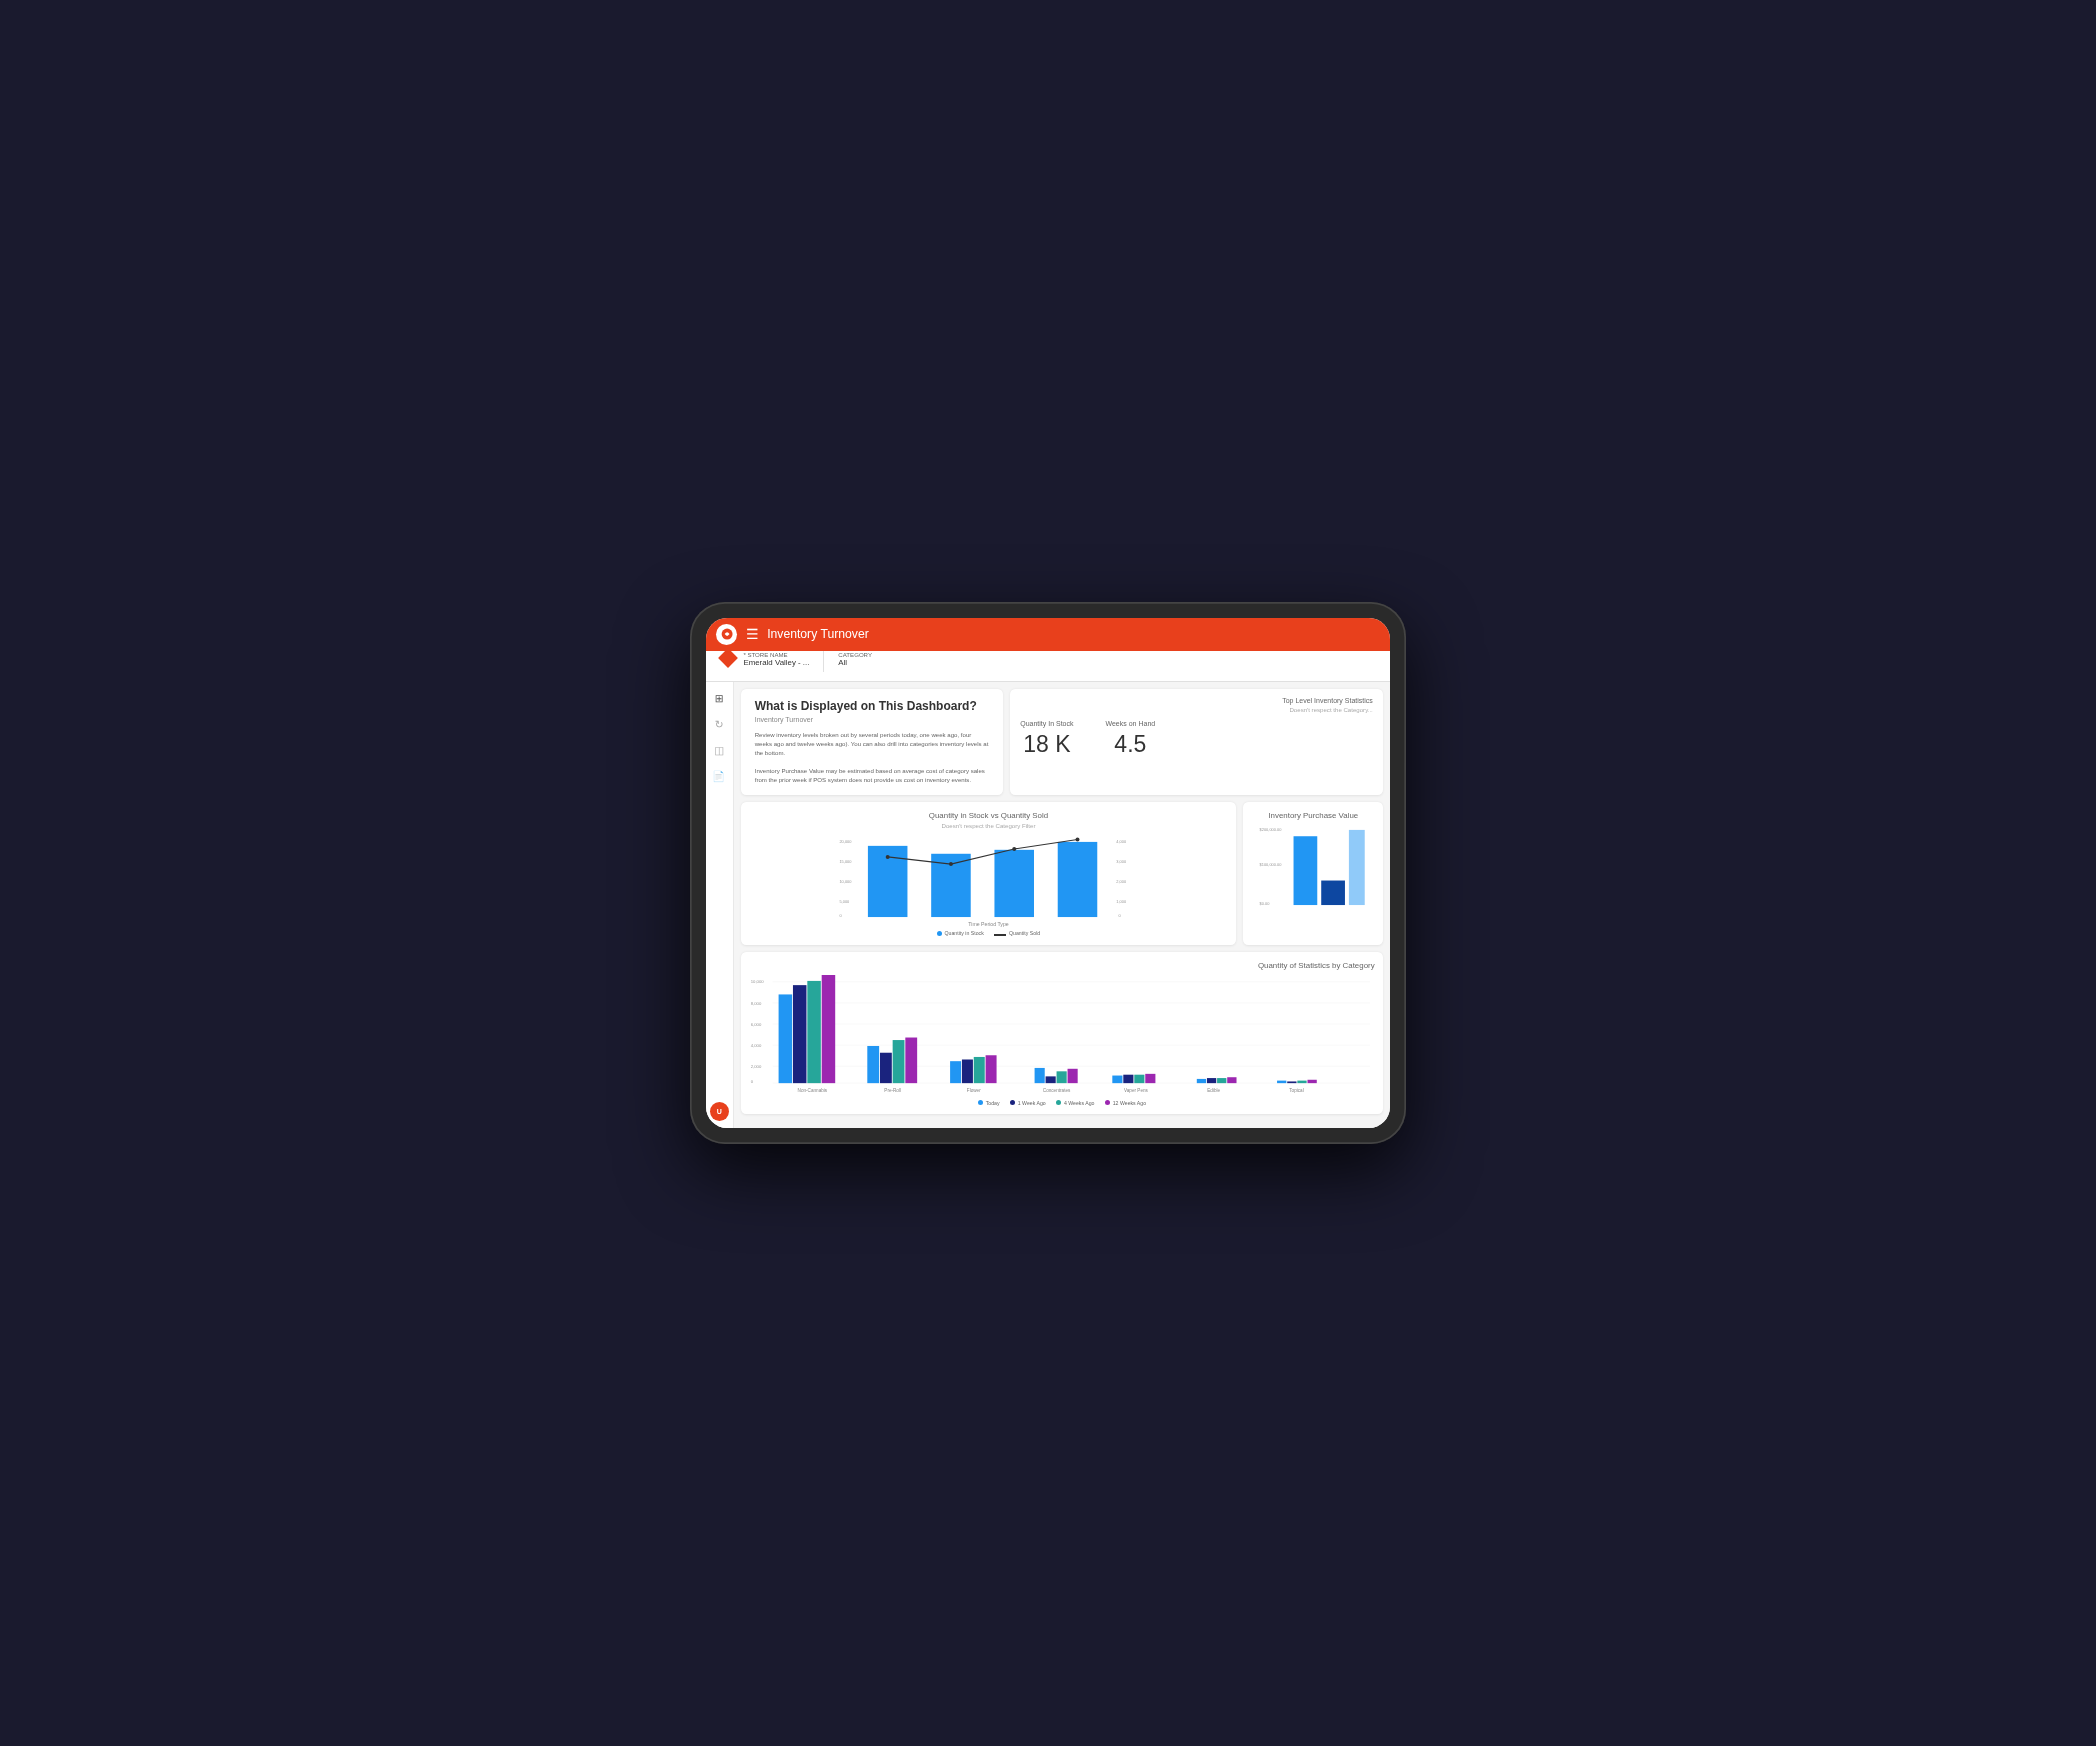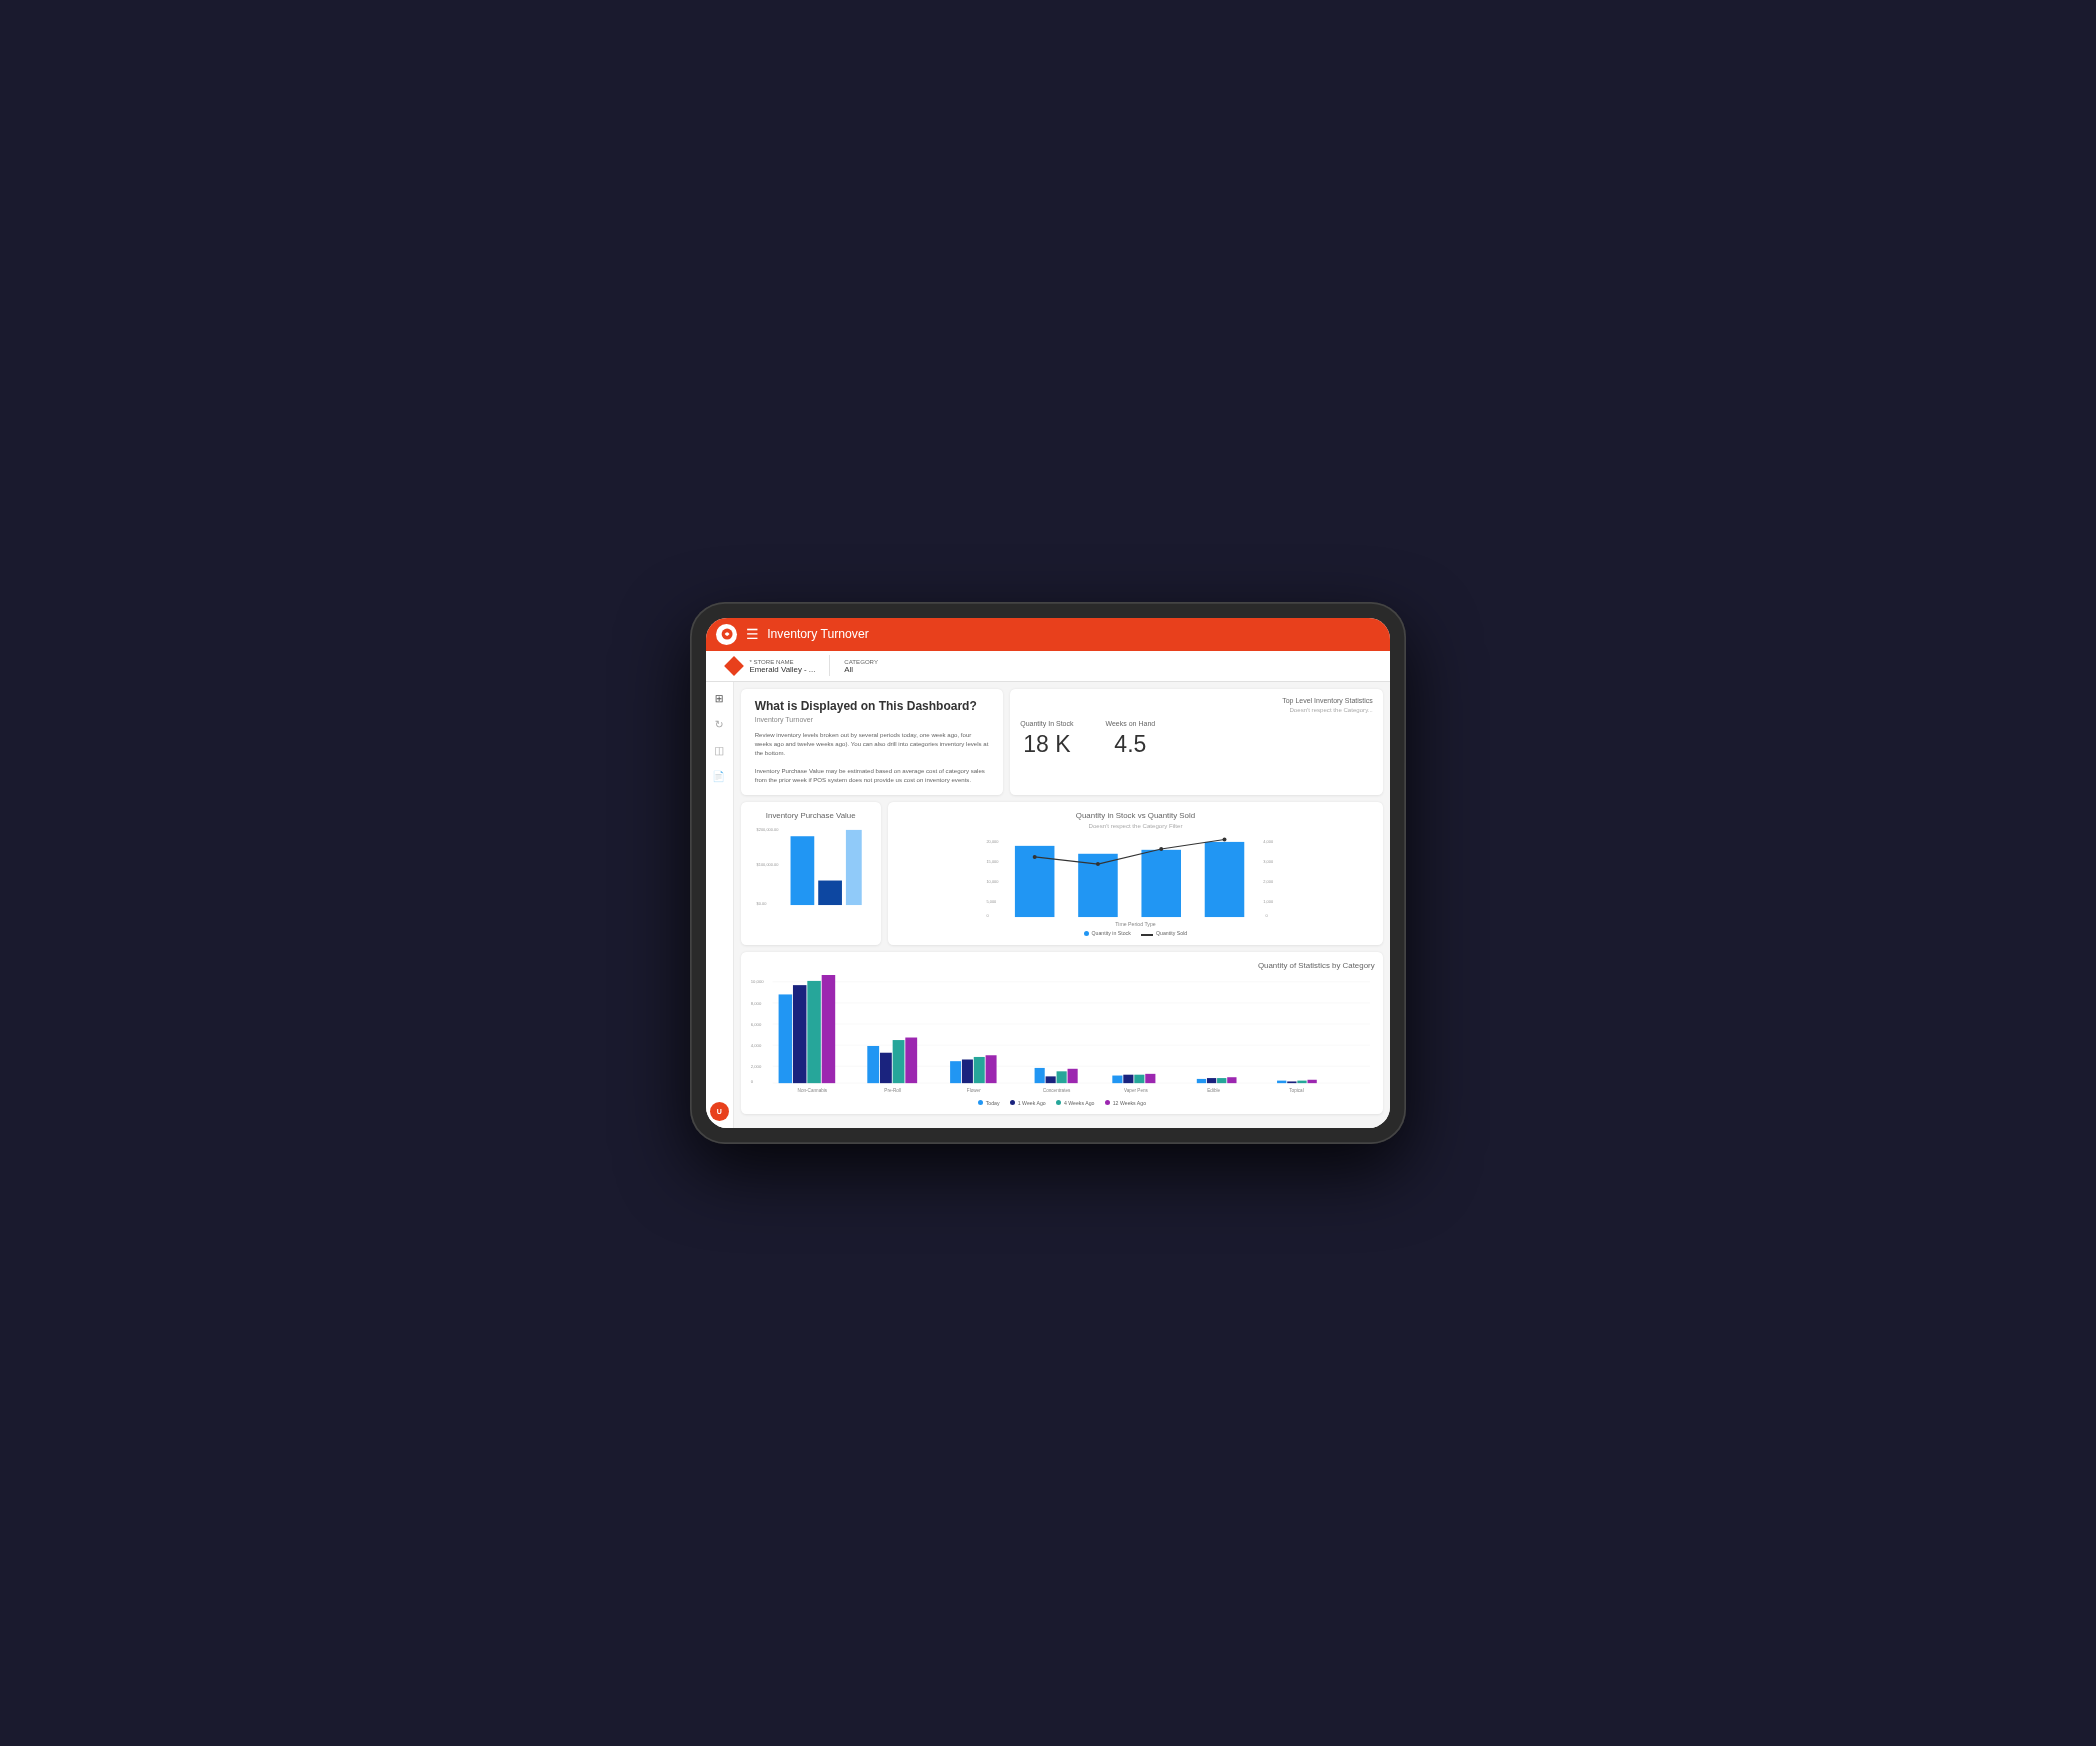--- a/index.html
+++ b/index.html
@@ -62,22 +62,22 @@
       color: white;
       font-size: 12.2px;
       font-weight: 500;
     }
 
     
     .filter-bar {
       background: white;
       height: 31px;
       display: flex;
-      align-items: center;
-      padding: 0 21px;
+      align-items: flex-start;
+      padding: 0 15px;
       border-bottom: 0.9px solid #e0e0e0;
       flex-shrink: 0;
     }
     .filter-item {
       display: flex;
       flex-direction: column;
       margin-right: 14px;
       position: relative;
     }
     .filter-label {
@@ -366,38 +366,20 @@
               <div class="stat-item">
                 <div class="stat-label">Weeks on Hand</div>
                 <div class="stat-value">4.5</div>
               </div>
             </div>
           </div>
         </div>
 
         <div class="charts-row">
 
-          <div class="chart-card" style="max-width:140px;">
-            <div class="chart-title">Inventory Purchase Value</div>
-            <div class="bar-chart-area">
-              <svg viewBox="0 0 140 110" width="100%" height="100%">
-                <text x="2" y="12" font-size="5" fill="#999">$200,000.00</text>
-                <text x="2" y="55" font-size="5" fill="#999">$100,000.00</text>
-                <text x="2" y="105" font-size="5" fill="#999">$0.00</text>
-
-                <rect x="45" y="18" width="30" height="87" fill="#2196f3"></rect>
-
-                <rect x="80" y="74" width="30" height="31" fill="#0d47a1"></rect>
-
-                <rect x="115" y="10" width="20" height="95" fill="#90caf9"></rect>
-                <text x="60" y="115" font-size="5.5" fill="#888" text-anchor="middle">Today</text>
-              </svg>
-            </div>
-          </div>
-
           <div class="chart-card">
             <div class="chart-title">Quantity in Stock vs Quantity Sold</div>
             <div class="chart-subtitle">Doesn't respect the Category Filter</div>
             <div class="bar-chart-area">
               <svg class="bar-chart-svg" viewBox="0 0 380 110">
 
                 <text x="2" y="12" font-size="5" fill="#999">20,000</text>
                 <text x="2" y="37" font-size="5" fill="#999">15,000</text>
                 <text x="2" y="62" font-size="5" fill="#999">10,000</text>
                 <text x="2" y="87" font-size="5" fill="#999">5,000</text>
@@ -432,20 +414,38 @@
             <div style="text-align:center;font-size:5.2px;color:#888;margin-bottom:3.5px;">Time Period Type</div>
             <div class="chart-legend">
               <div class="legend-item">
                 <div class="legend-dot" style="background:#2196f3;"></div>
                 <span>Quantity in Stock</span>
               </div>
               <div class="legend-item">
                 <div style="width:12.2px;height:1.7px;background:#333;position:relative;top:1.7px;"></div>
                 <span>Quantity Sold</span>
               </div>
+            </div>
+          </div>
+
+          <div class="chart-card" style="max-width:140px;">
+            <div class="chart-title">Inventory Purchase Value</div>
+            <div class="bar-chart-area">
+              <svg viewBox="0 0 140 110" width="100%" height="100%">
+                <text x="2" y="12" font-size="5" fill="#999">$200,000.00</text>
+                <text x="2" y="55" font-size="5" fill="#999">$100,000.00</text>
+                <text x="2" y="105" font-size="5" fill="#999">$0.00</text>
+
+                <rect x="45" y="18" width="30" height="87" fill="#2196f3"></rect>
+
+                <rect x="80" y="74" width="30" height="31" fill="#0d47a1"></rect>
+
+                <rect x="115" y="10" width="20" height="95" fill="#90caf9"></rect>
+                <text x="60" y="115" font-size="5.5" fill="#888" text-anchor="middle">Today</text>
+              </svg>
             </div>
           </div>
         </div>
 
         <div class="category-chart-card">
           <div class="category-chart-title">Quantity of Statistics by Category</div>
           <div>
             <svg viewBox="0 0 740 140" width="100%" height="auto">
 
               <text x="2" y="10" font-size="5" fill="#999">10,000</text>

